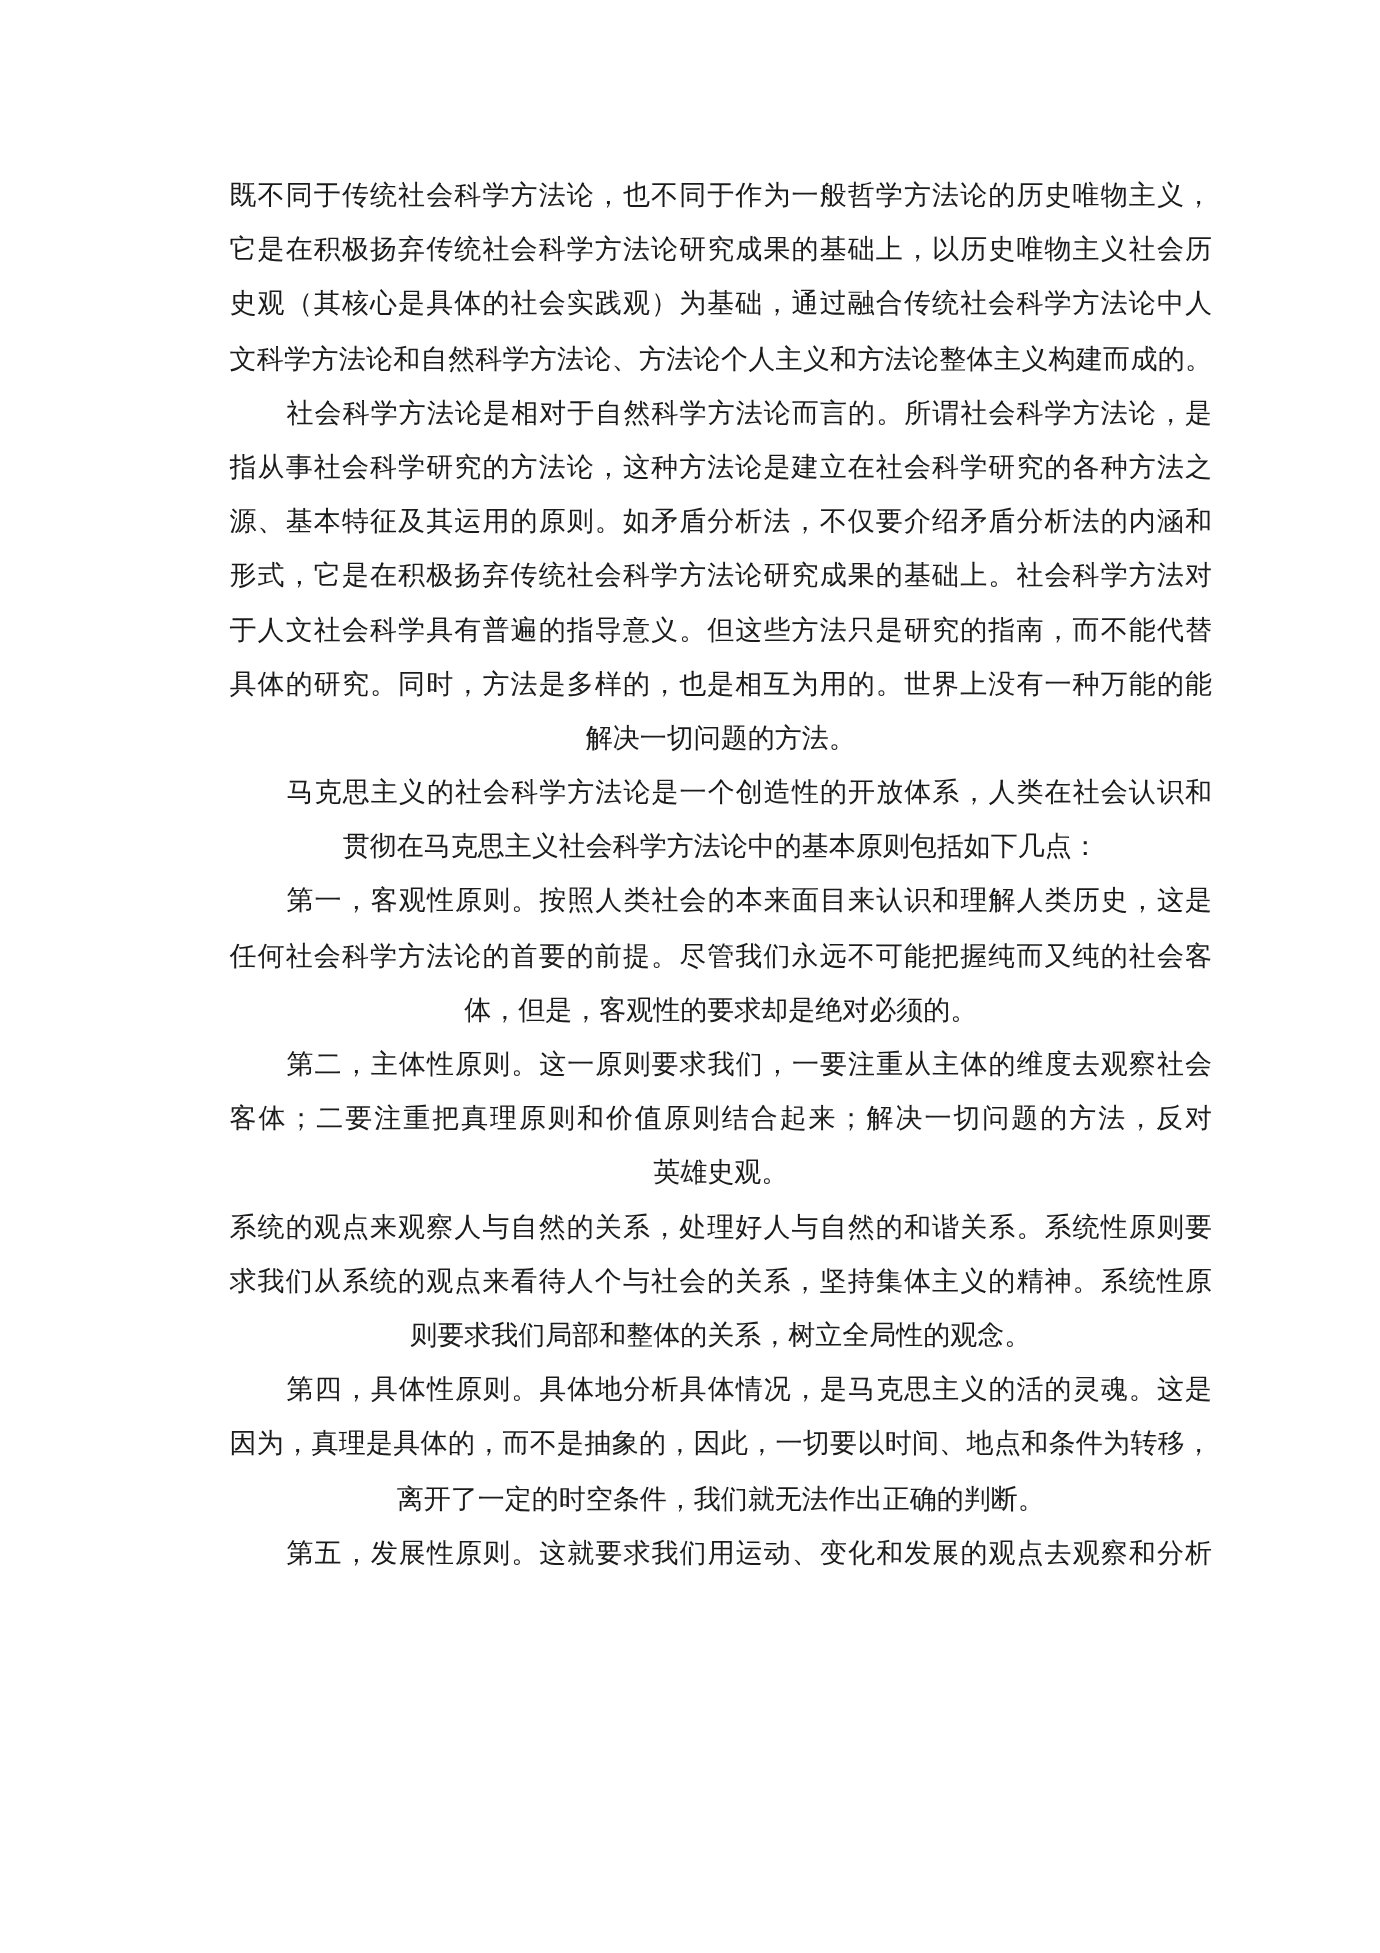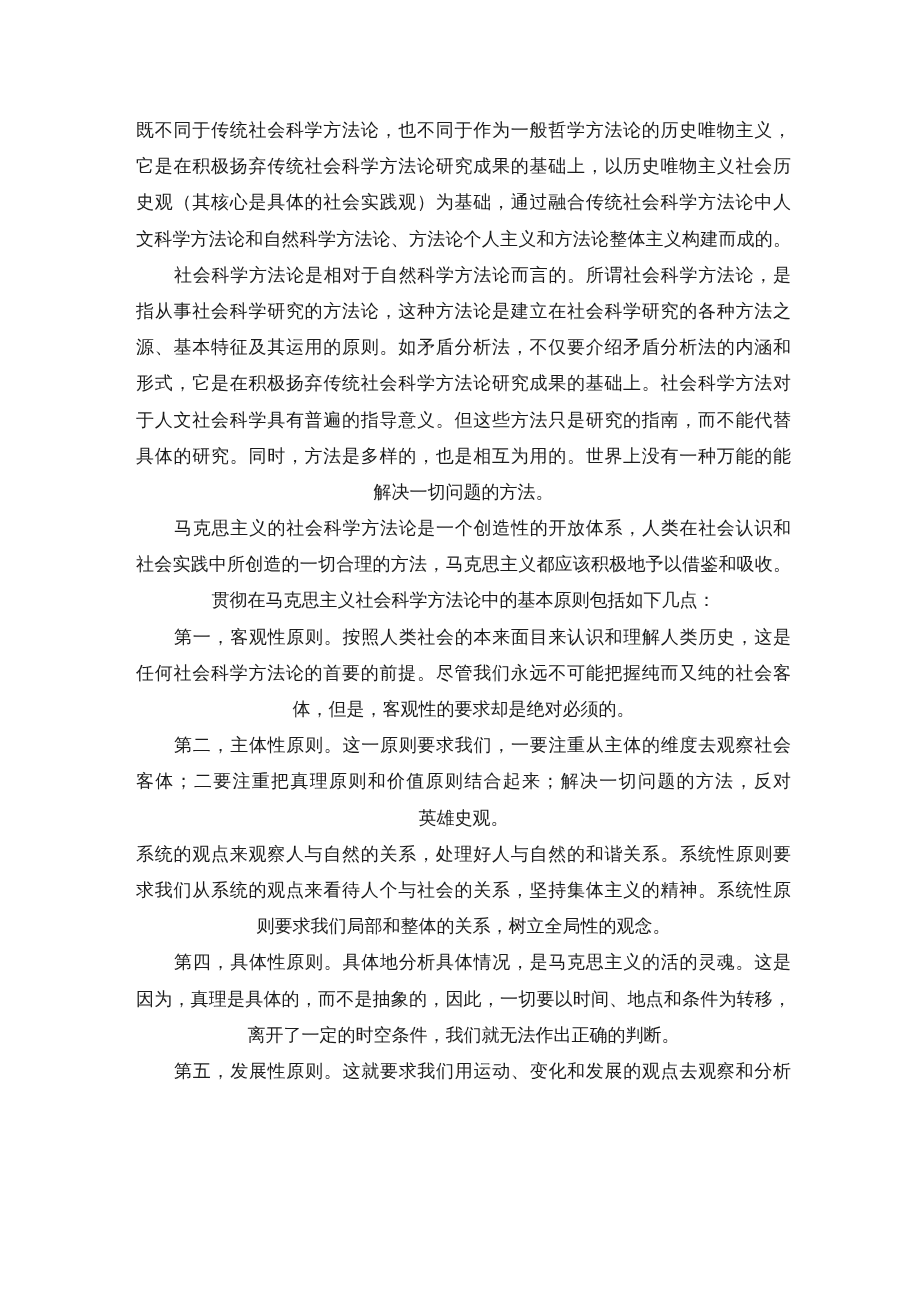--- a/index.html
+++ b/index.html
@@ -10,21 +10,21 @@
   .page {
     position: relative;
     width: 920px;
     height: 1302px;
     background: #ffffff;
     overflow: hidden;
     font-family: "Liberation Serif", "DejaVu Serif", serif;
   }
   .textblock {
     position: absolute;
-    left: 136px;
+    left: 153px;
     top: 112px;
     width: 655px;
     font-size: 18px;
     line-height: 36.2px;
     color: #1b1b1b;
     letter-spacing: 0;
   }
   .para {
     margin: 0;
     padding: 0;
@@ -61,21 +61,20 @@
       <div class="ln fill">指从事社会科学研究的方法论，这种方法论是建立在社会科学研究的各种方法之</div>
       <div class="ln fill">源、基本特征及其运用的原则。如矛盾分析法，不仅要介绍矛盾分析法的内涵和</div>
       <div class="ln fill">形式，它是在积极扬弃传统社会科学方法论研究成果的基础上。社会科学方法对</div>
       <div class="ln fill">于人文社会科学具有普遍的指导意义。但这些方法只是研究的指南，而不能代替</div>
       <div class="ln fill">具体的研究。同时，方法是多样的，也是相互为用的。世界上没有一种万能的能</div>
       <div class="ln">解决一切问题的方法。</div>
     </div>
 
     <div class="para">
       <div class="ln fill indent">马克思主义的社会科学方法论是一个创造性的开放体系，人类在社会认识和</div>
-      <div class="ln fill">社会实践中所创造的一切合理的方法，马克思主义都应该积极地予以借鉴和吸收。</div>
       <div class="ln">贯彻在马克思主义社会科学方法论中的基本原则包括如下几点：</div>
     </div>
 
     <div class="para">
       <div class="ln fill indent">第一，客观性原则。按照人类社会的本来面目来认识和理解人类历史，这是</div>
       <div class="ln fill">任何社会科学方法论的首要的前提。尽管我们永远不可能把握纯而又纯的社会客</div>
       <div class="ln">体，但是，客观性的要求却是绝对必须的。</div>
     </div>
 
     <div class="para">

